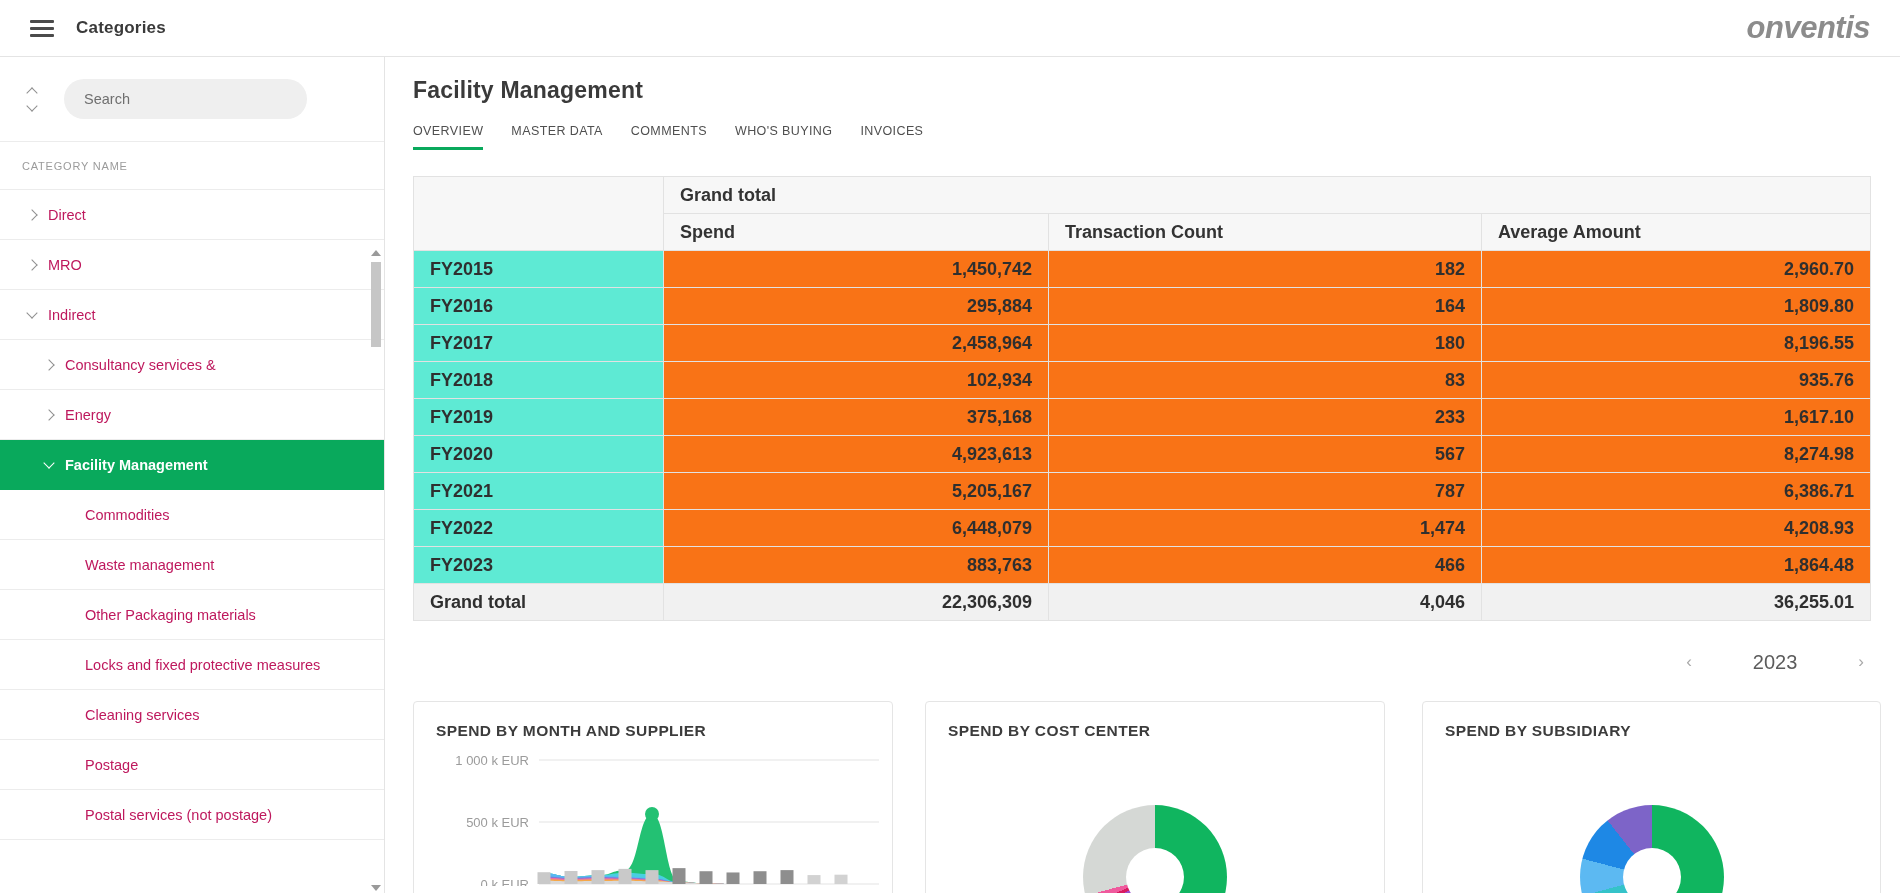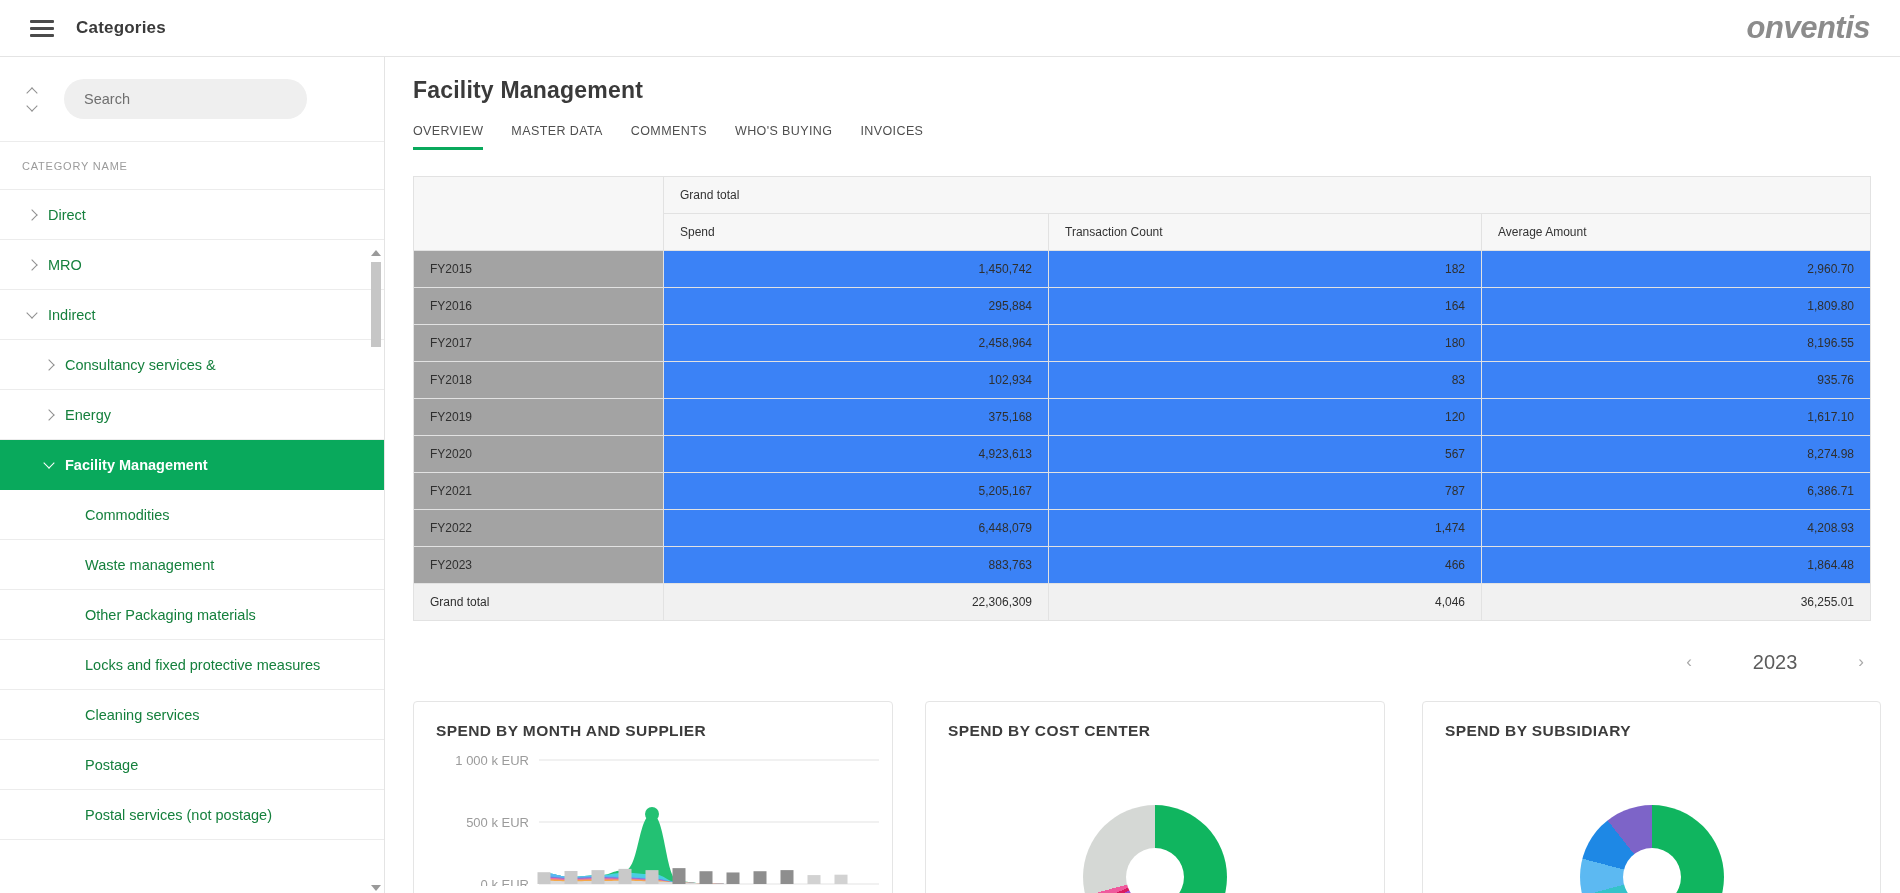--- a/index.html
+++ b/index.html
@@ -28,21 +28,21 @@
   .chev.down { transform:rotate(45deg); margin-bottom:3px; }
   .chev.right { transform:rotate(-45deg); }
   .search-pill { margin-left:22px; width:243px; height:40px; background:#efefef; border-radius:20px;
     display:flex; align-items:center; padding:0 16px 0 20px;gap:24px; }
   .search-pill input { flex:1; border:none; background:transparent; outline:none;
     font-size:14.5px; color:#555; font-family:"Liberation Sans",sans-serif; }
   .search-pill input::placeholder { color:#6f6f6f; }
   .cat-header { height:48px; display:flex; align-items:center; padding-left:22px;
     border-bottom:1px solid #ececec; font-size:11px; letter-spacing:.8px; color:#9b9b9b; }
   .tree-row { height:50px; display:flex; align-items:center; border-bottom:1px solid #ececec;
-    font-size:14.5px; color:#15803d; cursor:pointer; background:#fff; }
+    font-size:14.5px; color:#be185d; cursor:pointer; background:#fff; }
   .tree-row .lbl { margin-left:12px; }
   .tree-row.lv0 { padding-left:28px; }
   .tree-row.lv1 { padding-left:45px; }
   .tree-row.lv2 { padding-left:65px; }
   .tree-row.selected { background:#09a95c; color:#fff; font-weight:bold; border-bottom-color:#09a95c; }
   .tree-row.selected .chev { border-color:#fff; }
   .no-chev { width:8px; visibility:hidden; }
 
   
   .sb-scroll { position:absolute; top:133px; right:3px; bottom:0; width:10px; }
@@ -54,25 +54,25 @@
   
   .main { flex:1; padding:20px 30px 0 28px; position:relative; background:#fff; }
   .page-title { font-size:23px; font-weight:bold; color:#3a3a3a; letter-spacing:.2px; }
   .tabs { display:flex; gap:28px; margin-top:20px; }
   .tab { font-size:12.5px; color:#4f4f4f; letter-spacing:.4px; padding-bottom:9px; cursor:pointer;
     border-bottom:3px solid transparent; }
   .tab.active { border-bottom-color:#09a95c; }
 
   
   table.spend { border-collapse:collapse; width:1457px; margin-top:26px; table-layout:fixed; }
-  table.spend th, table.spend td { border:1px solid #e2e2e2; font-size:12px; font-weight:normal;
+  table.spend th, table.spend td { border:1px solid #e2e2e2; font-size:18px; font-weight:bold;
     height:37px; padding:0 16px; color:#2f2f2f; }
   table.spend th { background:#f7f7f7; text-align:left; color:#333; }
-  td.rowlabel { background:#a3a3a3; text-align:left; padding-left:12px; }
-  td.num { background:#3b82f6; text-align:right; }
+  td.rowlabel { background:#5eead4; text-align:left; padding-left:12px; }
+  td.num { background:#f97316; text-align:right; }
   tr.total td { background:#f1f1f1; border-top:1px solid #d7d7d7; }
   tr.total td.rowlabel { background:#f1f1f1; }
   col.c1{width:250px} col.c2{width:385px} col.c3{width:433px} col.c4{width:389px}
 
   
   .pager { width:1457px; display:flex; justify-content:flex-end; align-items:center;
     gap:55px; margin-top:22px; height:38px; }
   .pager .nav { font-size:17px; color:#a9a9a9; cursor:pointer; padding:0 6px; }
   .pager .year { font-size:20px; color:#5c5c5c; }
 
@@ -233,21 +233,21 @@
           </tr>
           <tr>
             <td class="rowlabel">FY2018</td>
             <td class="num">102,934</td>
             <td class="num">83</td>
             <td class="num">935.76</td>
           </tr>
           <tr>
             <td class="rowlabel">FY2019</td>
             <td class="num">375,168</td>
-            <td class="num">120</td>
+            <td class="num">233</td>
             <td class="num">1,617.10</td>
           </tr>
           <tr>
             <td class="rowlabel">FY2020</td>
             <td class="num">4,923,613</td>
             <td class="num">567</td>
             <td class="num">8,274.98</td>
           </tr>
           <tr>
             <td class="rowlabel">FY2021</td>

